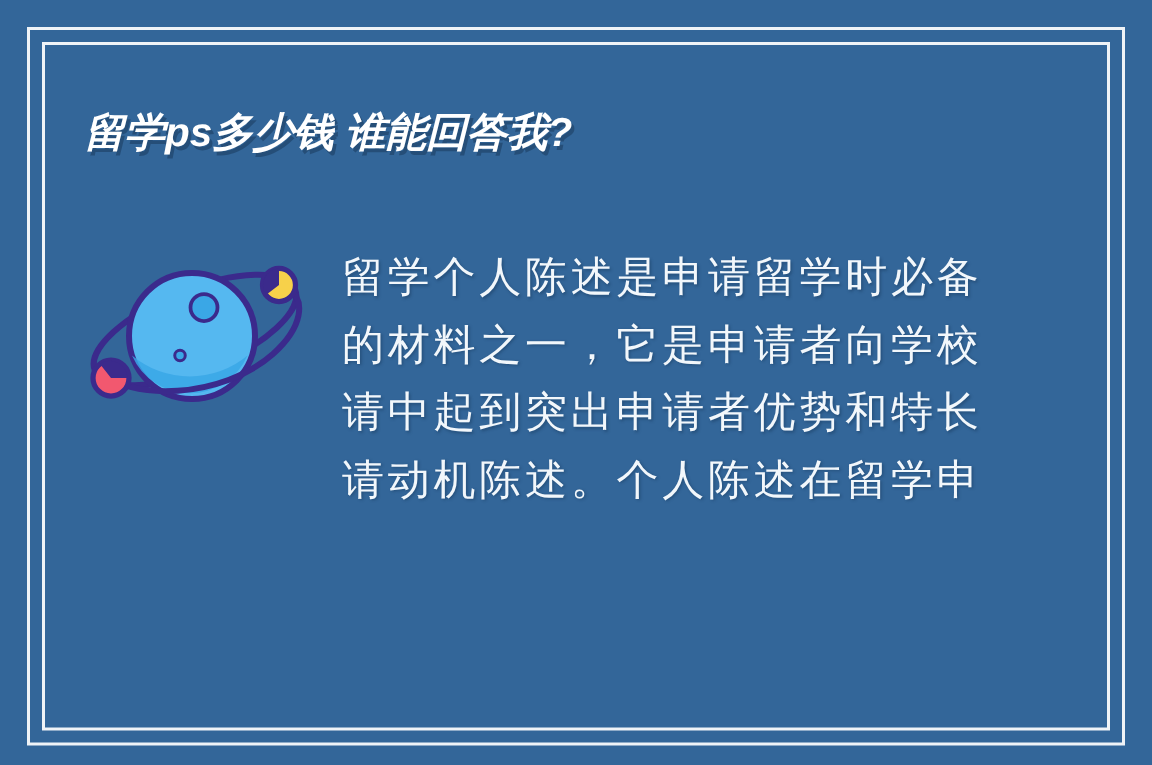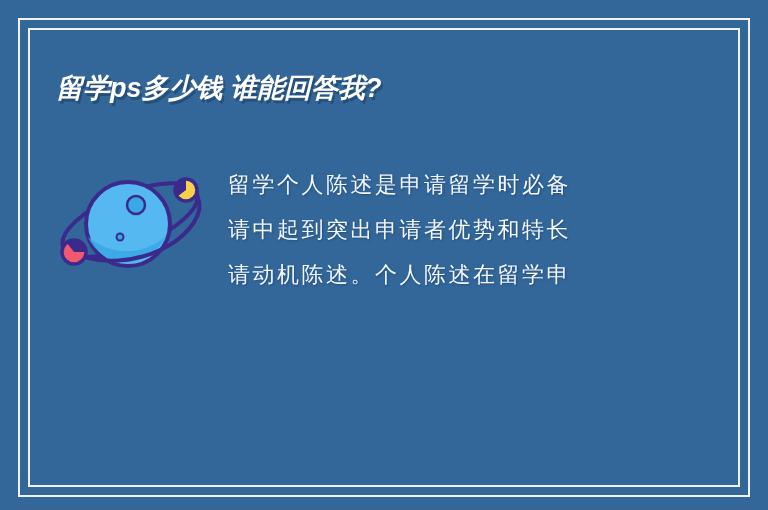--- a/index.html
+++ b/index.html
@@ -64,21 +64,21 @@
     height: 130px;
   }
   
   .body-text {
     position: absolute;
     left: 228px;
     top: 162px;
     width: 440px;
   }
   .body-line {
-    font-size: 22px;
+    font-size: 28px;
     line-height: 45px;
     color: #f2f7fb;
     letter-spacing: 2.5px;
     white-space: nowrap;
     font-family: "DejaVu Sans", sans-serif;
     text-shadow: 1px 1px 2px rgba(20,50,85,0.45);
   }
 </style>
 </head>
 <body>
@@ -111,17 +111,18 @@
 
       <g>
         <circle cx="22" cy="92" r="12" fill="#f2586f" stroke="#3b2a8c" stroke-width="3.5"></circle>
         <path d="M 22 92 L 33 92 A 12 12 0 0 0 14.5 82.5 Z" fill="#3b2a8c"></path>
       </g>
     </svg>
   </div>
 
   <div class="body-text">
     <div class="body-line">留学个人陈述是申请留学时必备</div>
+    <div class="body-line">的材料之一，它是申请者向学校</div>
     <div class="body-line">请中起到突出申请者优势和特长</div>
     <div class="body-line">请动机陈述。个人陈述在留学申</div>
   </div>
 
 </div>
 
 </body></html>

